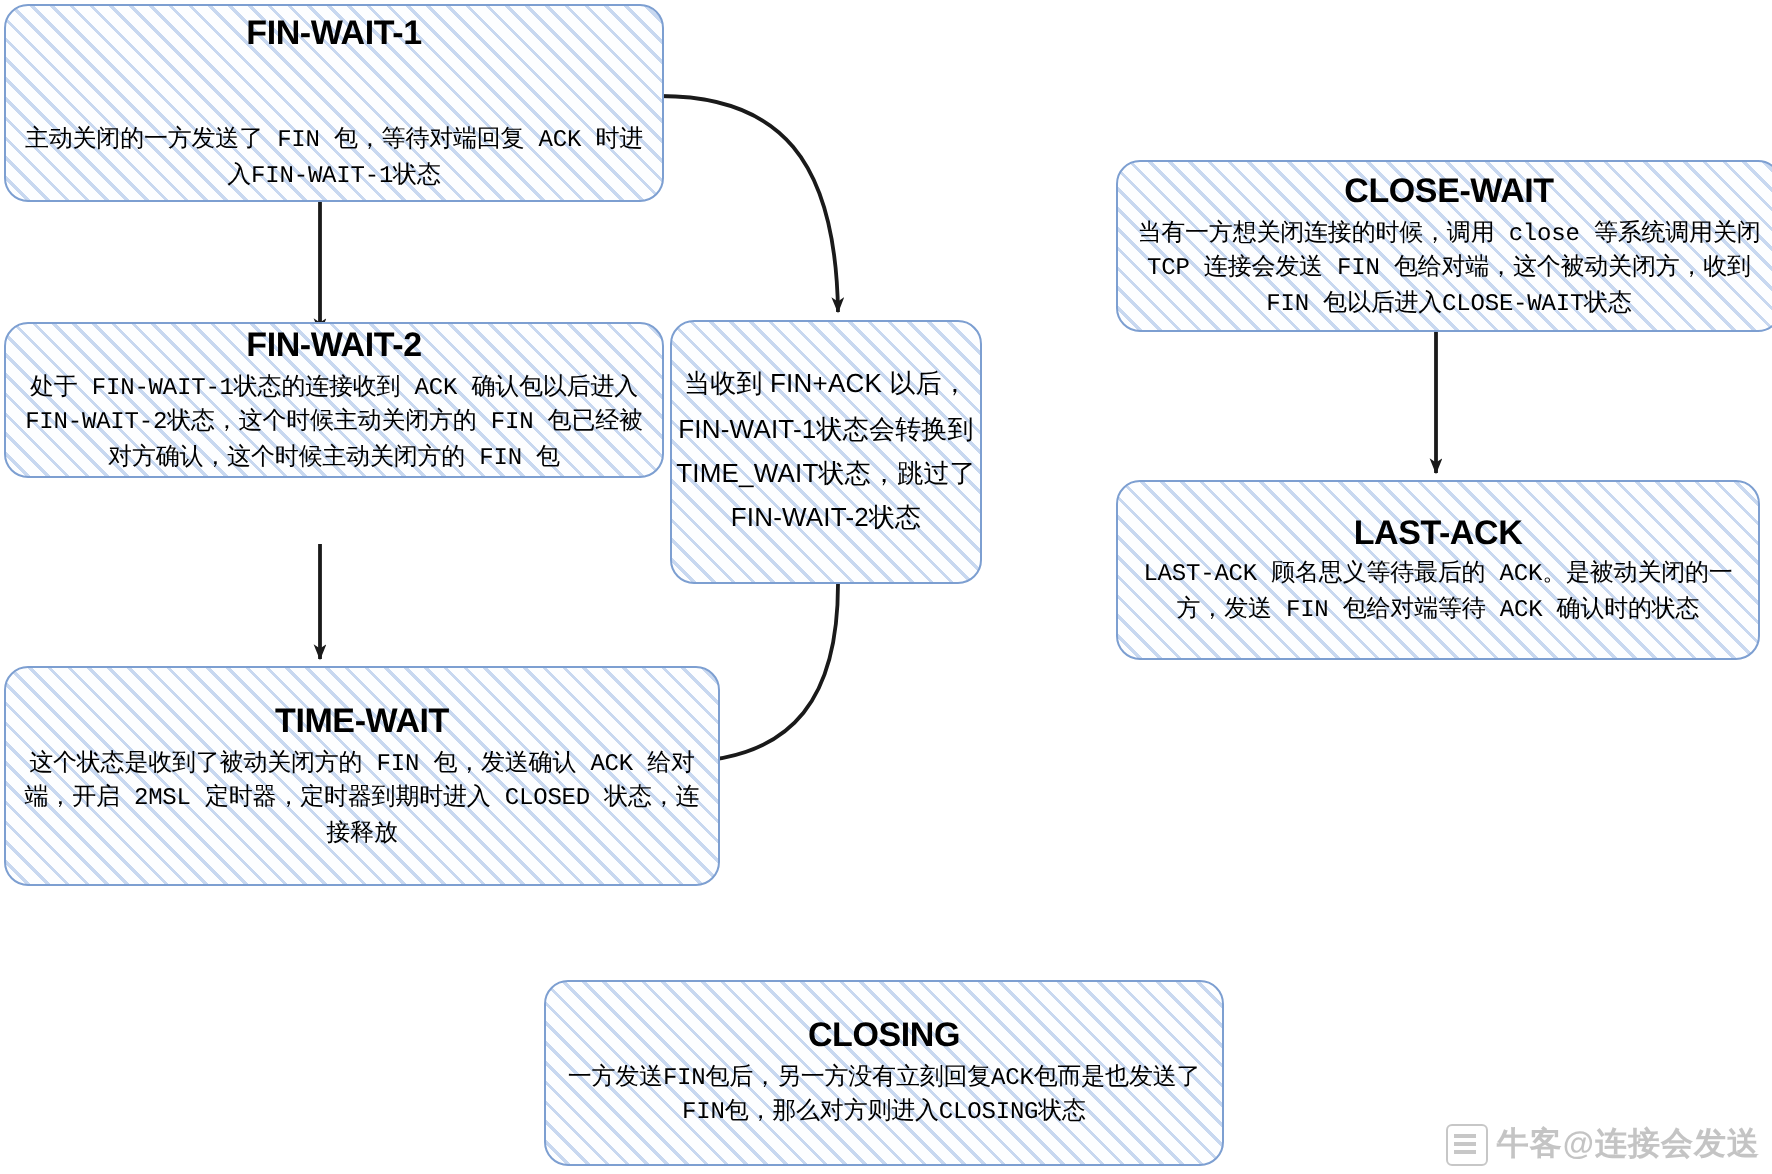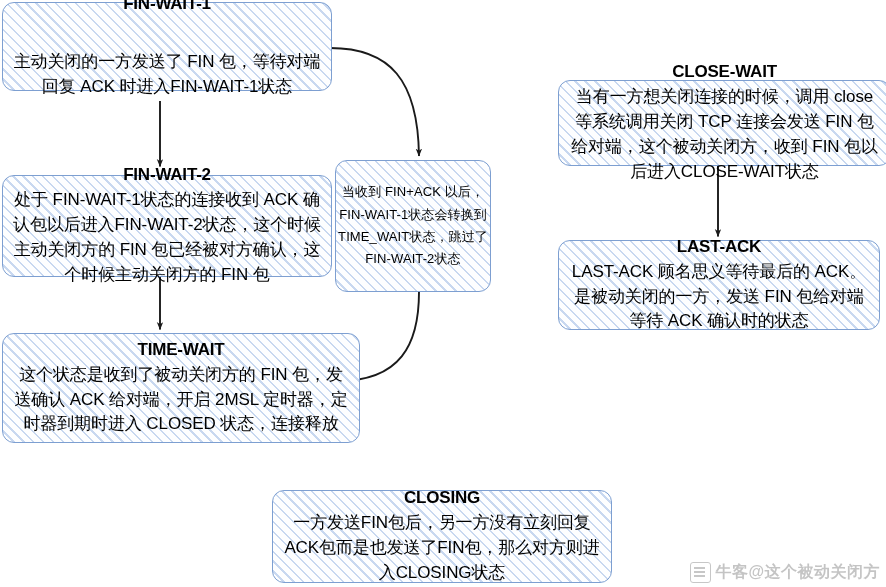--- a/index.html
+++ b/index.html
@@ -44,36 +44,36 @@
   .state-title {
     font-family: "Liberation Sans", sans-serif;
     font-weight: bold;
     font-size: 17px;
     line-height: 1.35;
     letter-spacing: -0.2px;
     margin-bottom: 1px;
     white-space: nowrap;
   }
   .state-desc {
-    font-family: Liberation Sans, sans-serif;
-    font-size: 17px;
+    font-family: Liberation Mono, monospace;
+    font-size: 12px;
     line-height: 1.46;
     letter-spacing: -0.1px;
   }
   .note-box .note-line {
     font-family: "Liberation Sans", "DejaVu Sans", sans-serif;
     font-size: 13px;
     line-height: 1.72;
     letter-spacing: 0.1px;
     white-space: nowrap;
   }
 
   
-  #box-fin-wait-1 { left: 2px;   top: 2px;   width: 330px; height: 89px; gap: 33px; }
-  #box-fin-wait-2 { left: 2px;   top: 175px; width: 330px; height: 102px; }
+  #box-fin-wait-1 { left: 2px;   top: 2px;   width: 330px; height: 99px; gap: 33px; }
+  #box-fin-wait-2 { left: 2px;   top: 161px; width: 330px; height: 78px; }
   #box-time-wait  { left: 2px;   top: 333px; width: 358px; height: 110px; }
   #box-note-finack{ left: 335px; top: 160px; width: 156px; height: 132px; }
   #box-close-wait { left: 558px; top: 80px;  width: 333px; height: 86px; }
   #box-last-ack   { left: 558px; top: 240px; width: 322px; height: 90px; }
   #box-closing    { left: 272px; top: 490px; width: 340px; height: 93px; }
 
   
   #arrows {
     position: absolute;
     left: 0; top: 0;
@@ -174,16 +174,16 @@
     <div class="state-desc">LAST-ACK 顾名思义等待最后的 ACK。是被动关闭的一方，发送 FIN 包给对端等待 ACK 确认时的状态</div>
   </div>
 
   <div id="box-closing" class="state-box">
     <div class="state-title">CLOSING</div>
     <div class="state-desc">一方发送FIN包后，另一方没有立刻回复ACK包而是也发送了FIN包，那么对方则进入CLOSING状态</div>
   </div>
 
   <div id="watermark">
     <span class="wm-logo"></span>
-    <span class="wm-text">牛客@这个被动关闭方</span>
+    <span class="wm-text">牛客@连接会发送</span>
   </div>
 
 </div>
 
 </body></html>

